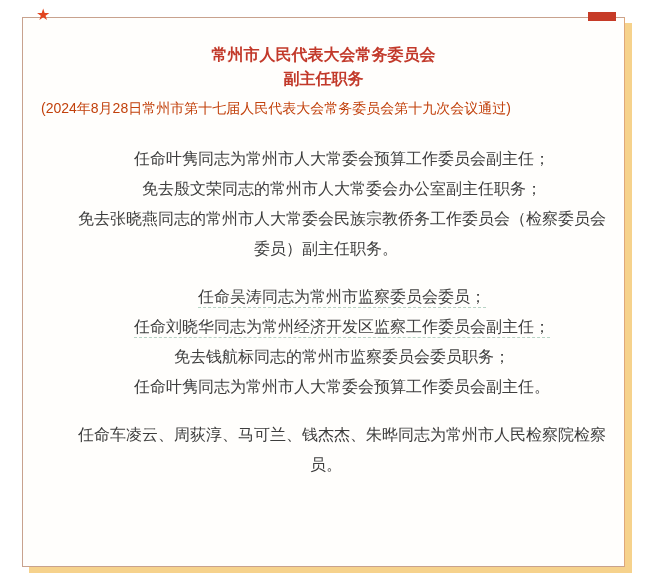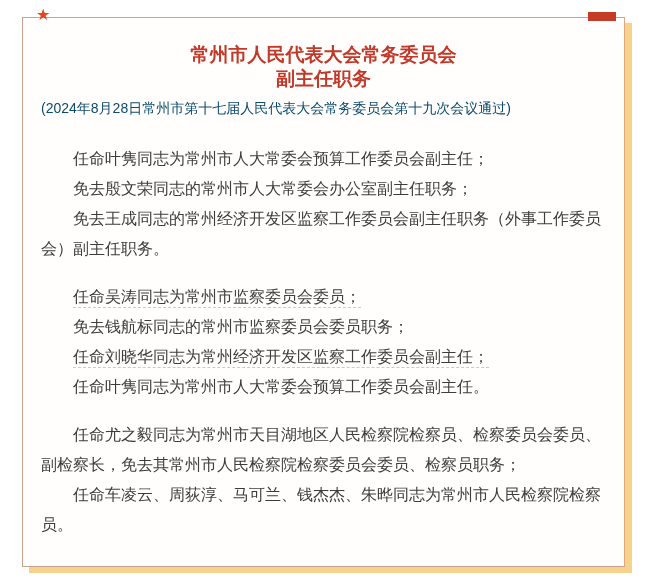--- a/index.html
+++ b/index.html
@@ -36,43 +36,44 @@
     right: 8px;
     top: -6px;
     width: 28px;
     height: 9px;
     background: #c63b27;
   }
   .title {
     margin: 25px 0 0;
     text-align: center;
     color: #c2392a;
-    font-size: 19px;
+    font-size: 16px;
     line-height: 24px;
     font-weight: bold;
   }
   .subtitle {
     margin: 7px 0 0;
     padding: 0 14px 0 18px;
-    color: #0c4a6e;
+    color: #c2410c;
     font-size: 14px;
     line-height: 20px;
   }
   .content {
     margin-top: 26px;
     padding: 0 13px 0 18px;
     color: #3d3d3d;
     font-size: 16px;
   }
   .section { margin: 0; }
   .section + .section { margin-top: 18px; }
   .line {
     margin: 0;
     line-height: 30px;
     text-indent: 2em;
+    text-align: center;
   }
   .artifact-underline {
     text-decoration: underline dashed #b7d4c5 1px;
     text-underline-offset: 5px;
   }
 </style>
 </head>
 <body>
 
 <div class="card">
@@ -83,28 +84,27 @@
     <span>常州市人民代表大会常务委员会</span><br>
     <span>副主任职务</span>
   </h1>
 
   <p class="subtitle">(2024年8月28日常州市第十七届人民代表大会常务委员会第十九次会议通过)</p>
 
   <div class="content">
     <div class="section">
       <p class="line">任命叶隽同志为常州市人大常委会预算工作委员会副主任；</p>
       <p class="line">免去殷文荣同志的常州市人大常委会办公室副主任职务；</p>
-      <p class="line">免去王成同志的常州经济开发区监察工作委员会副主任职务（外事工作委员会）副主任职务。</p>
+      <p class="line">免去张晓燕同志的常州市人大常委会民族宗教侨务工作委员会（检察委员会委员）副主任职务。</p>
     </div>
 
     <div class="section">
       <p class="line artifact-underline">任命吴涛同志为常州市监察委员会委员；</p>
+      <p class="line artifact-underline">任命刘晓华同志为常州经济开发区监察工作委员会副主任；</p>
       <p class="line">免去钱航标同志的常州市监察委员会委员职务；</p>
-      <p class="line artifact-underline">任命刘晓华同志为常州经济开发区监察工作委员会副主任；</p>
       <p class="line">任命叶隽同志为常州市人大常委会预算工作委员会副主任。</p>
     </div>
 
     <div class="section">
-      <p class="line">任命尤之毅同志为常州市天目湖地区人民检察院检察员、检察委员会委员、副检察长，免去其常州市人民检察院检察委员会委员、检察员职务；</p>
       <p class="line">任命车凌云、周荻淳、马可兰、钱杰杰、朱晔同志为常州市人民检察院检察员。</p>
     </div>
   </div>
 </div>
 
 </body></html>

